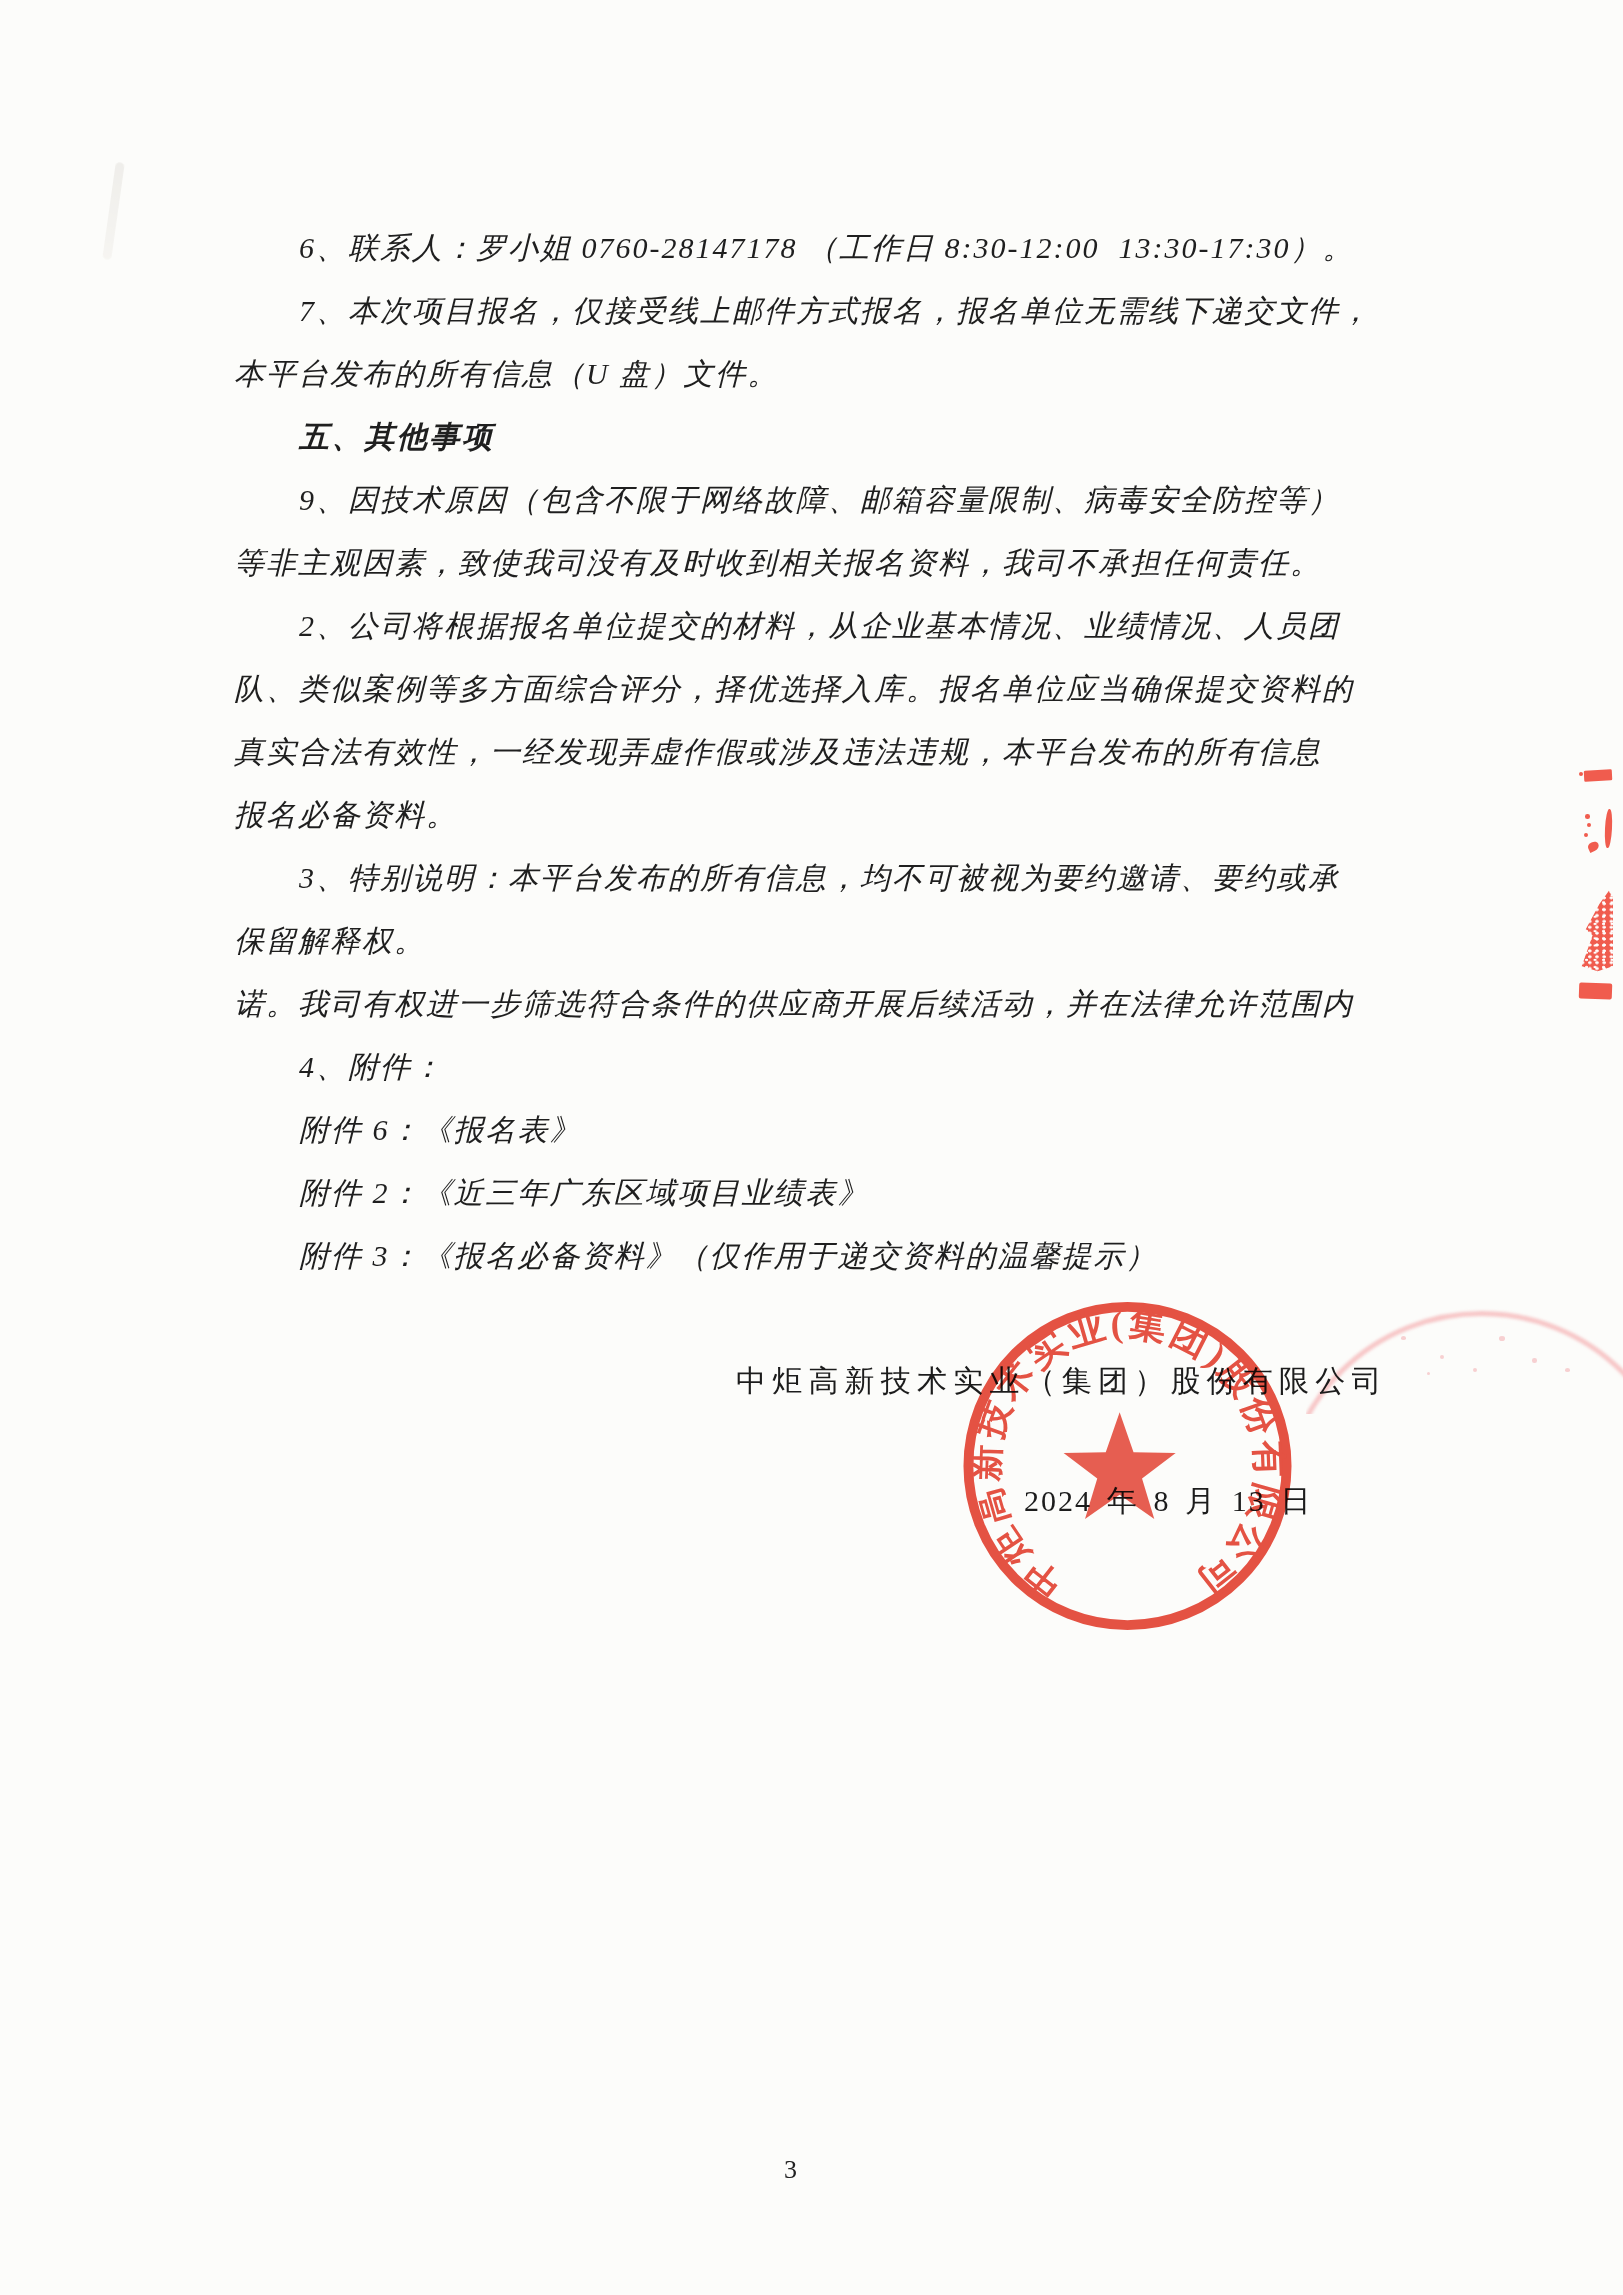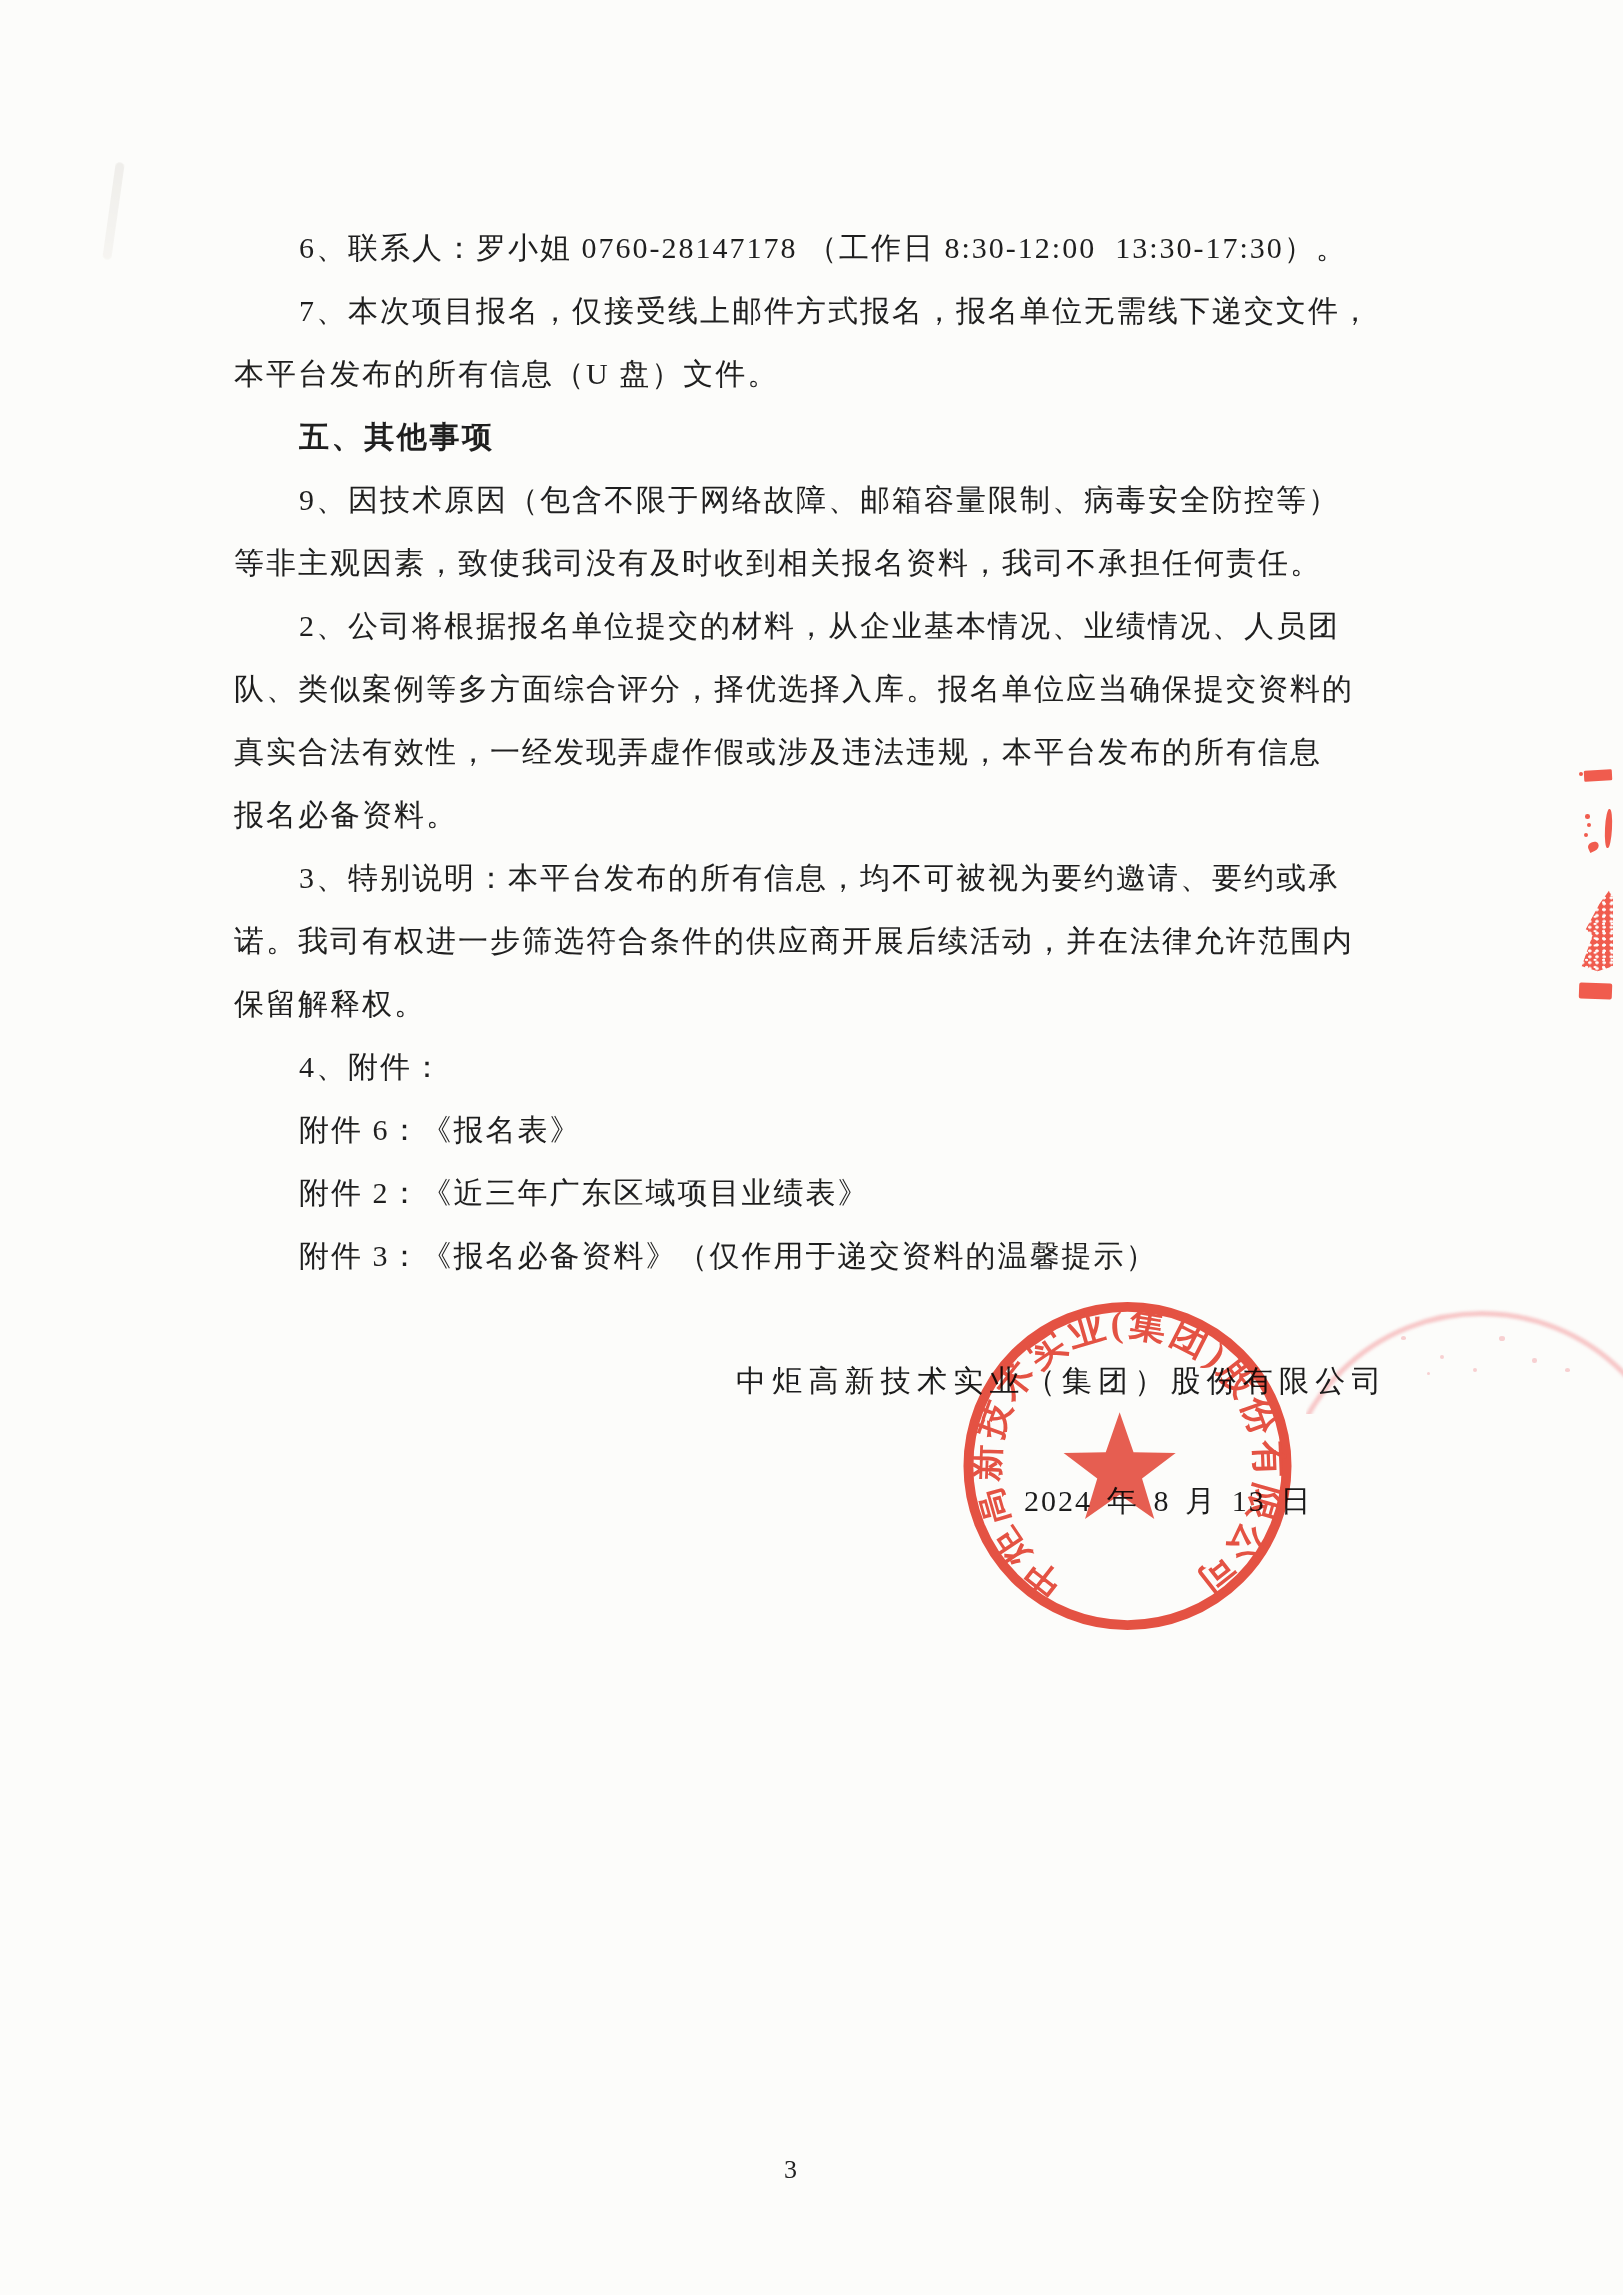--- a/index.html
+++ b/index.html
@@ -11,21 +11,21 @@
   .page{
     position:relative;width:1623px;height:2295px;
     background:#fcfcfa;overflow:hidden;color:#1c1c1c;
   }
   
   .body-text{
     position:absolute;left:234px;top:216px;width:1162px;
   }
   .ln{
     height:63px;line-height:63px;font-size:30px;
-    letter-spacing:2px;white-space:pre;color:#1f1f1f;
+    letter-spacing:2px;white-space:pre;color:#1f1f1f;font-style:italic;
   }
   .ln.indent{padding-left:65px;}
   .ln.bold{font-weight:bold;letter-spacing:2.6px;}
   
   .sig-company{
     position:absolute;left:712px;top:1361px;
     font-size:30px;letter-spacing:6.2px;white-space:pre;z-index:3;margin-left:24px;
   }
   .sig-date{
     position:absolute;left:1024px;top:1481px;
@@ -88,22 +88,22 @@
     <div class="ln indent">7、本次项目报名，仅接受线上邮件方式报名，报名单位无需线下递交文件，</div>
     <div class="ln">本平台发布的所有信息（U 盘）文件。</div>
     <div class="ln indent bold">五、其他事项</div>
     <div class="ln indent">9、因技术原因（包含不限于网络故障、邮箱容量限制、病毒安全防控等）</div>
     <div class="ln">等非主观因素，致使我司没有及时收到相关报名资料，我司不承担任何责任。</div>
     <div class="ln indent">2、公司将根据报名单位提交的材料，从企业基本情况、业绩情况、人员团</div>
     <div class="ln">队、类似案例等多方面综合评分，择优选择入库。报名单位应当确保提交资料的</div>
     <div class="ln">真实合法有效性，一经发现弄虚作假或涉及违法违规，本平台发布的所有信息</div>
     <div class="ln">报名必备资料。</div>
     <div class="ln indent">3、特别说明：本平台发布的所有信息，均不可被视为要约邀请、要约或承</div>
+    <div class="ln">保留解释权。</div>
     <div class="ln">诺。我司有权进一步筛选符合条件的供应商开展后续活动，并在法律允许范围内</div>
-    <div class="ln">保留解释权。</div>
     <div class="ln indent">4、附件：</div>
     <div class="ln indent">附件 6：《报名表》</div>
     <div class="ln indent">附件 2：《近三年广东区域项目业绩表》</div>
     <div class="ln indent">附件 3：《报名必备资料》（仅作用于递交资料的温馨提示）</div>
   </div>
 
   <div class="sig-company">中炬高新技术实业（集团）股份有限公司</div>
   <div class="sig-date">2024 年 8 月 13 日</div>
 
   <div class="ghost">

